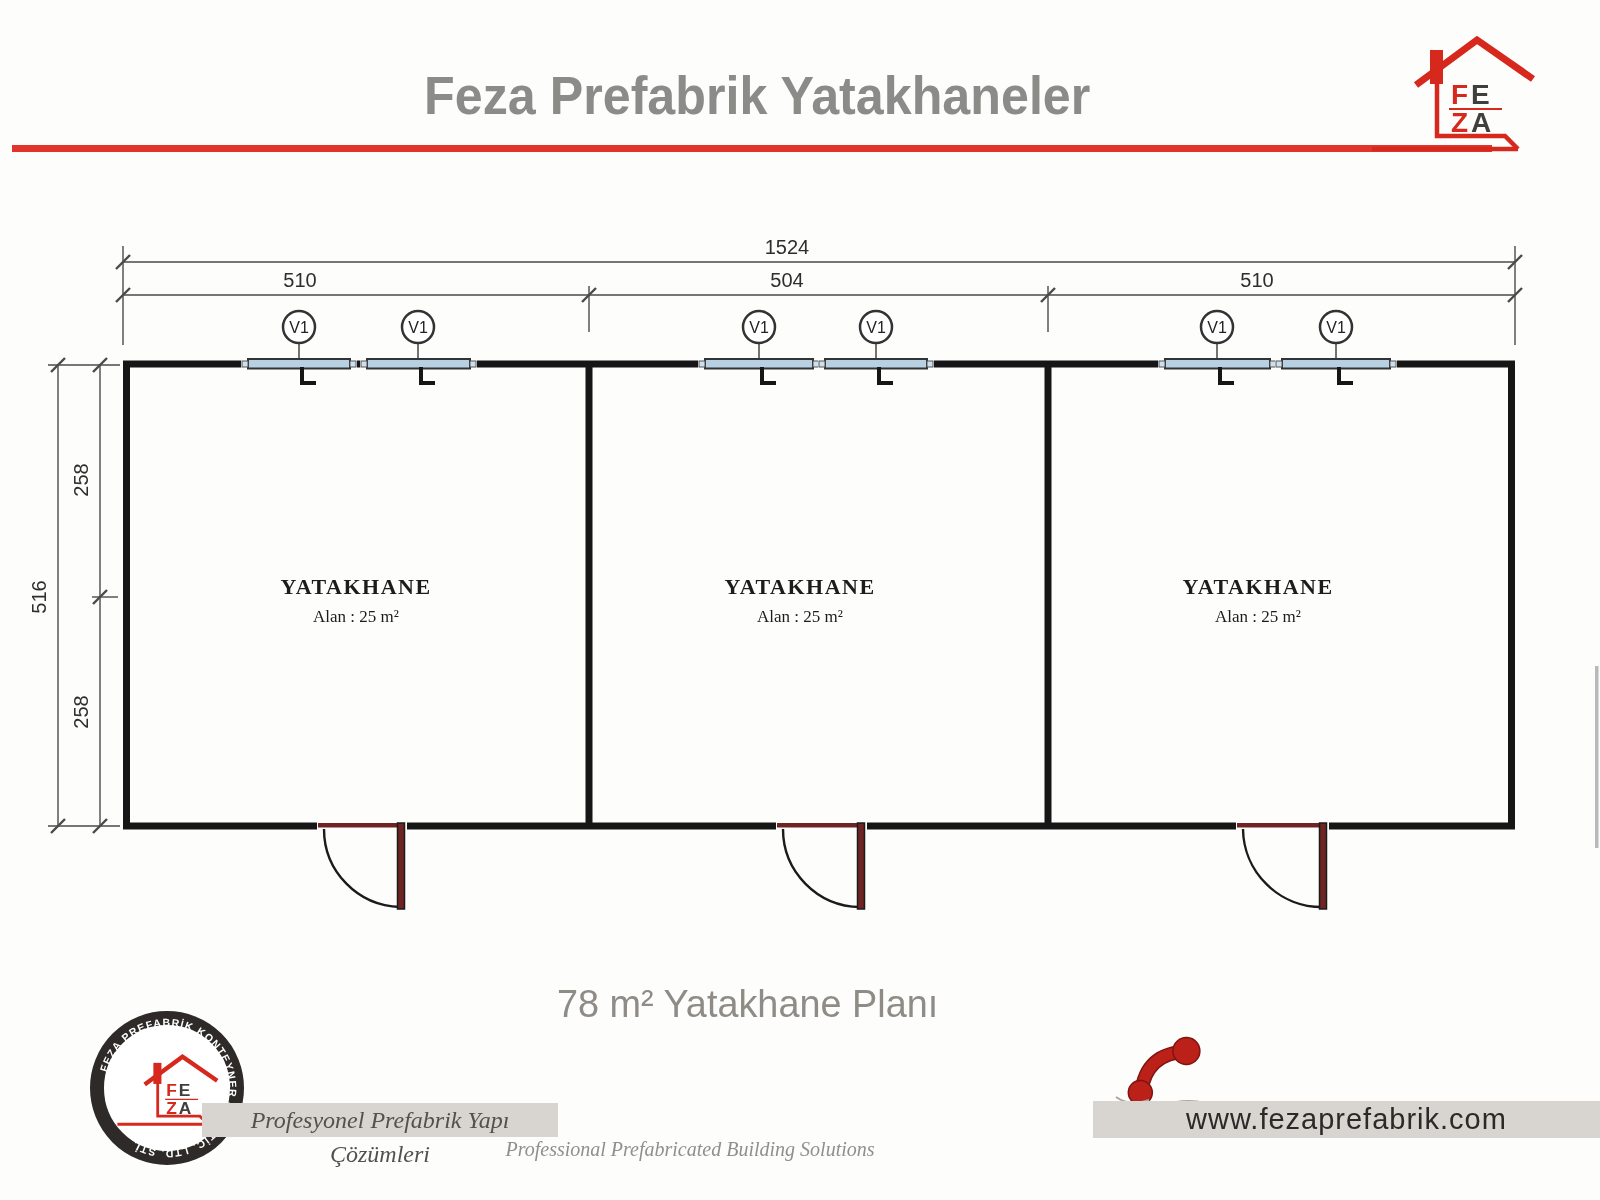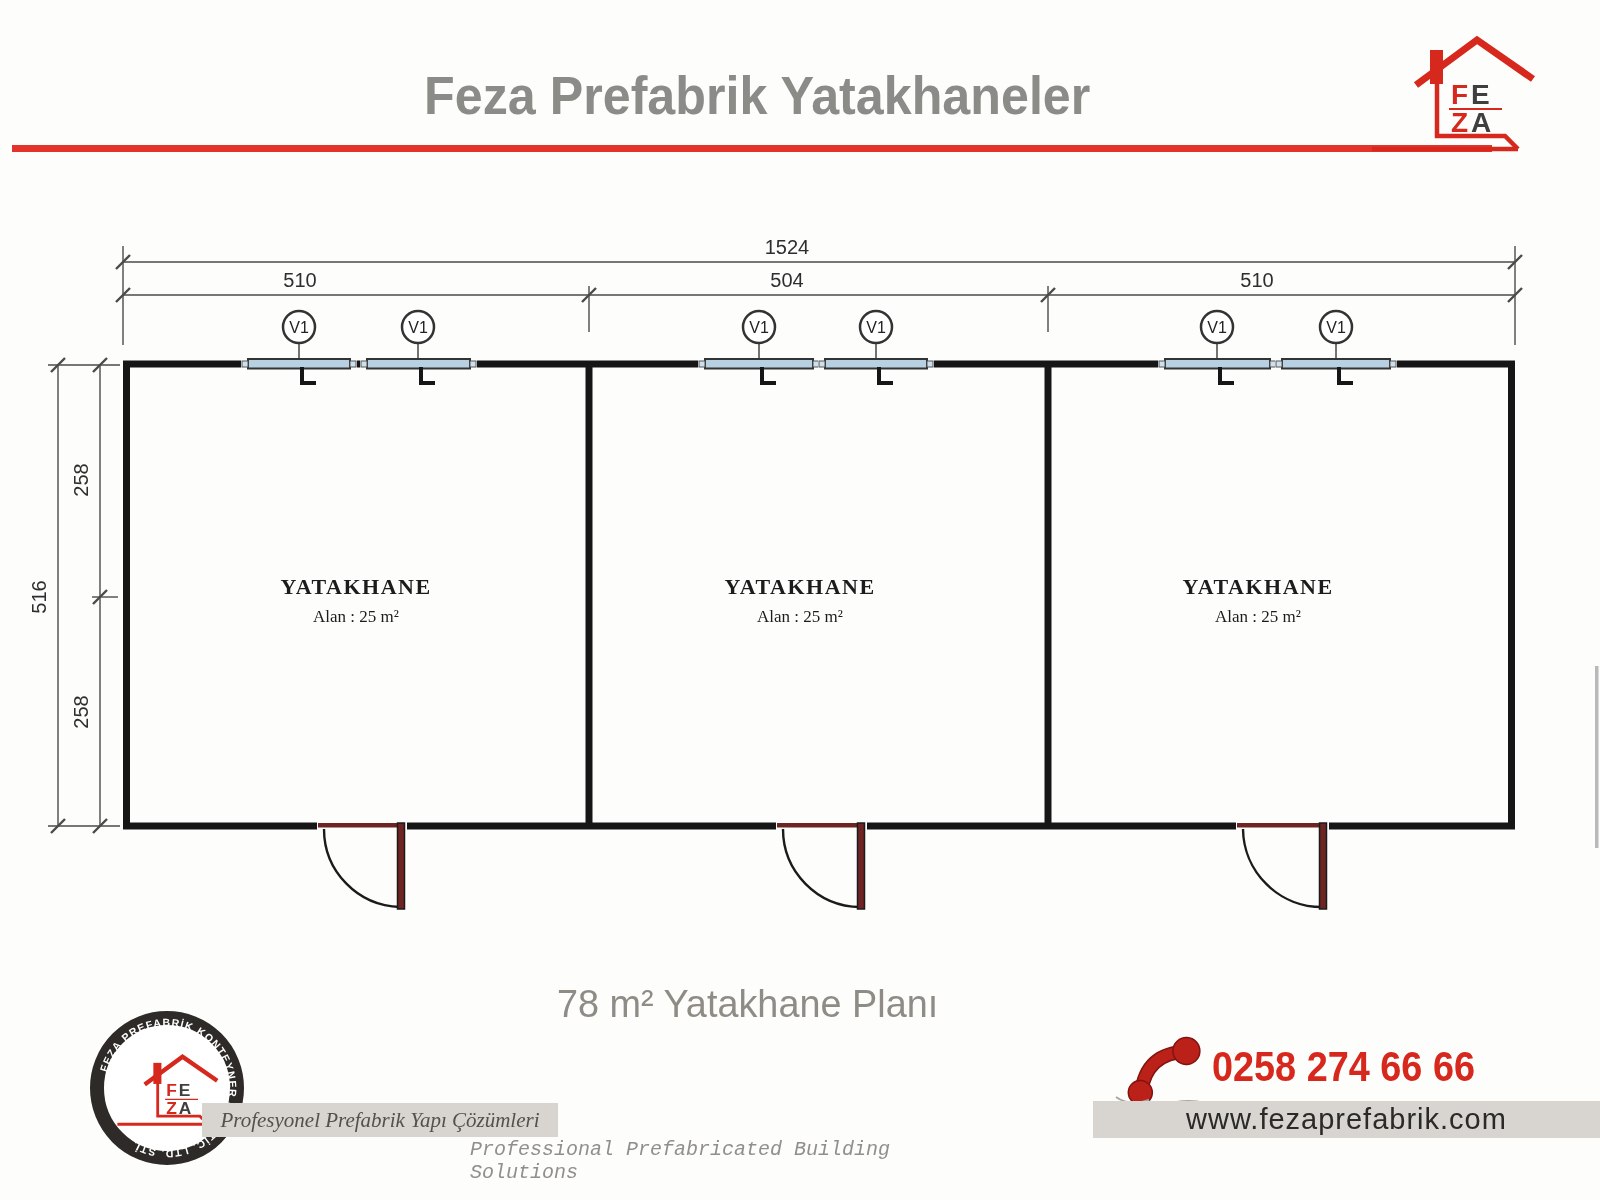--- a/index.html
+++ b/index.html
@@ -12,23 +12,23 @@
   .red-rule{top:145px;left:12px;width:1480px;height:7px;background:#e2342b;}
   .plan-title{top:982px;left:0;width:1496px;text-align:center;color:#8f8c86;
               font-size:39px;font-weight:normal;}
   .plan-title span{display:inline-block;transform:scaleX(.97);}
   .phone-number{top:1042px;left:1178px;width:330px;text-align:center;color:#d6281c;
                 font-size:43px;font-weight:bold;}
   .phone-number span{display:inline-block;transform:scaleX(.88);}
   .banner{background:#d8d4cf;}
   .banner-left{top:1103px;left:202px;width:356px;height:34px;line-height:34px;
                text-align:center;font-family:"Liberation Serif",serif;font-style:italic;
-               font-size:21px;color:#53514d;}
-  .slogan-en{top:1138px;left:470px;width:440px;
-             font-family:Liberation Mono, monospace;font-style:italic;
+               font-size:24px;color:#53514d;}
+  .slogan-en{top:1138px;left:470px;width:440px;text-align:center;
+             font-family:Liberation Serif, serif;font-style:italic;
              font-size:20px;color:#918f8b;}
   .banner-right{top:1101px;left:1093px;width:507px;height:37px;line-height:37px;
                 text-align:center;font-size:29px;font-weight:normal;color:#2a2a28;
                 letter-spacing:1px;}
   svg text{font-family:"Liberation Sans",sans-serif;}
   .dimtxt{font-size:20px;fill:#2e2e2e;}
   .vtxt{font-size:16px;fill:#222;}
   .roomname{font-family:"Liberation Serif",serif;font-weight:bold;font-size:22px;
             letter-spacing:1.5px;fill:#1c1c1c;}
   .roomarea{font-family:"Liberation Serif",serif;font-size:17px;fill:#1c1c1c;}
@@ -227,21 +227,18 @@
   <div class="abs plan-title">
     <span>78 m² Yatakhane Planı</span>
   </div>
 
   <div class="abs banner banner-left">
     <span>Profesyonel Prefabrik Yapı Çözümleri</span>
   </div>
 
   <div class="abs slogan-en">Professional Prefabricated Building Solutions</div>
 
-  <div class="abs phone-number">
-    <span>0258 274 66 66</span>
-  </div>
 
   <div class="abs banner banner-right">
     <span>www.fezaprefabrik.com</span>
   </div>
 
 </div>
 
 </body></html>

